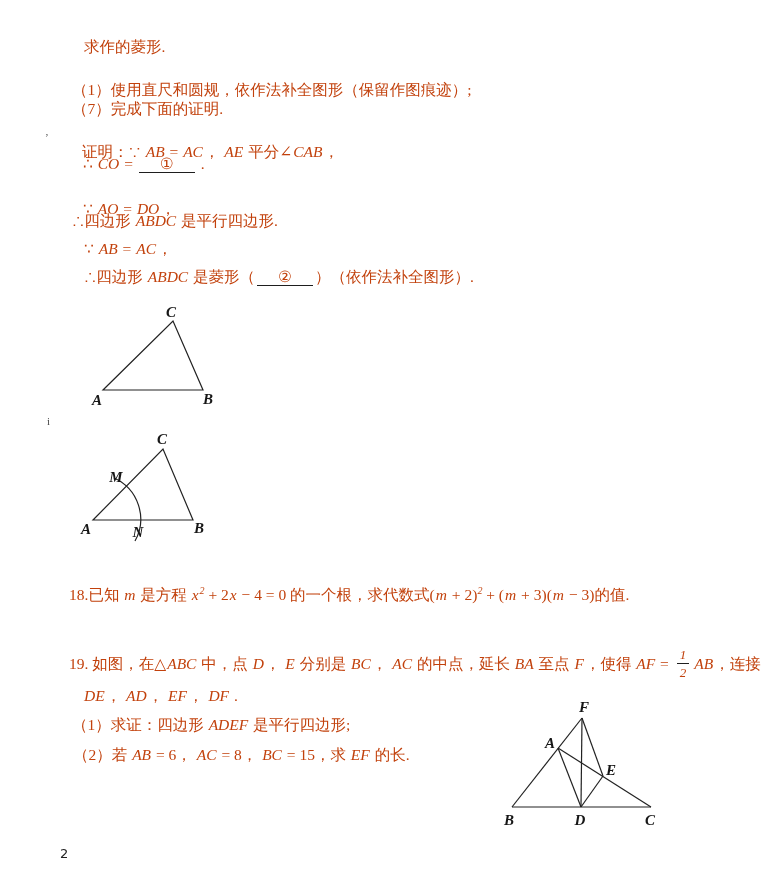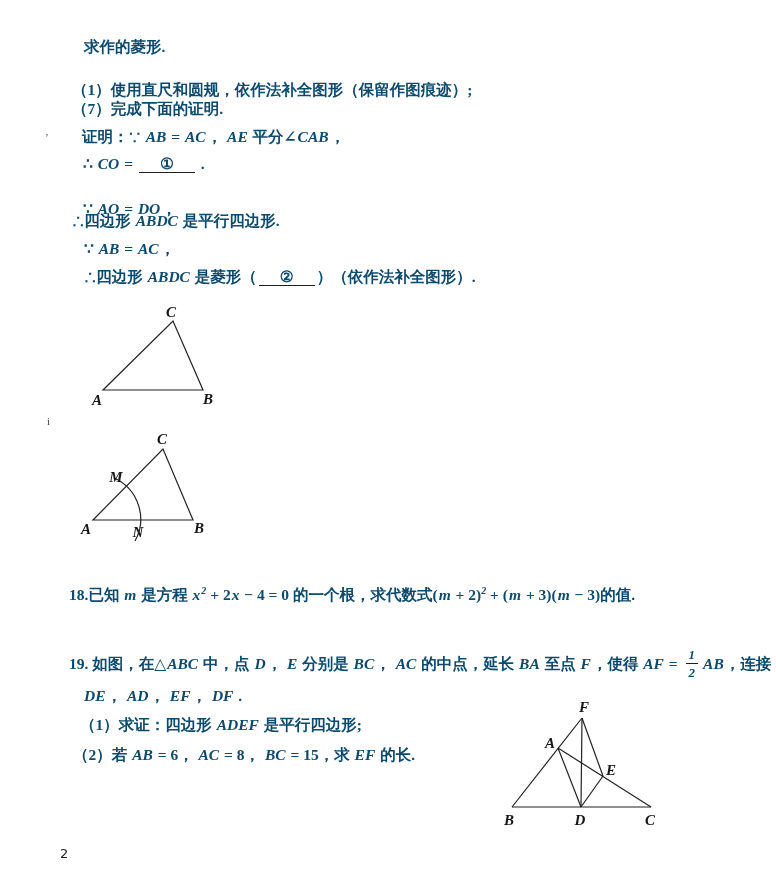--- a/index.html
+++ b/index.html
@@ -10,22 +10,21 @@
     overflow: hidden;
     font-family: "Liberation Serif", "DejaVu Serif", serif;
     color: #1e1e1e;
   }
   .page { position: absolute; inset: 0; }
   .line {
     position: absolute;
     font-size: 15.5px;
     line-height: 19px;
     white-space: nowrap;
-    color: #0c4a6e;
-    font-weight: bold;
+    color: #c2410c;
   }
   .seg-i {
     font-style: italic;
     font-family: "Liberation Serif", "DejaVu Serif", serif;
     padding: 0 1px;
   }
   .seg-sup {
     font-size: 10px;
     vertical-align: 6px;
     font-style: italic;
@@ -74,30 +73,30 @@
 </style>
 </head>
 <body>
 
 <div class="page">
 
   <div>
       <div class="line" style="left: 84px; top: 37px;"><span>求作的菱形.</span></div>
       <div class="line" style="left: 72px; top: 72px; margin-top: 8px;"><span>（1）使用直尺和圆规，依作法补全图形（保留作图痕迹）;</span></div>
       <div class="line" style="left: 72px; top: 99px;"><span>（7）完成下面的证明.</span></div>
-      <div class="line" style="left: 82px; top: 127px;"><span>证明：∵ </span><span class="seg-i">AB</span><span> = </span><span class="seg-i">AC</span><span>， </span><span class="seg-i">AE</span><span> 平分∠</span><span class="seg-i">CAB</span><span>，</span></div>
+      <div class="line" style="left: 82px; top: 142px;"><span>证明：∵ </span><span class="seg-i">AB</span><span> = </span><span class="seg-i">AC</span><span>， </span><span class="seg-i">AE</span><span> 平分∠</span><span class="seg-i">CAB</span><span>，</span></div>
       <div class="line" style="left: 83px; top: 154px;"><span>∴ </span><span class="seg-i">CO</span><span> = </span><span class="blank">①</span><span> .</span></div>
       <div class="line" style="left: 83px; top: 199px;"><span>∵ </span><span class="seg-i">AO</span><span> = </span><span class="seg-i">DO</span><span>，</span></div>
       <div class="line" style="left: 72px; top: 211px;"><span>∴四边形 </span><span class="seg-i">ABDC</span><span> 是平行四边形.</span></div>
       <div class="line" style="left: 84px; top: 239px; text-align: center;"><span>∵ </span><span class="seg-i">AB</span><span> = </span><span class="seg-i">AC</span><span>，</span></div>
       <div class="line" style="left: 84px; top: 267px;"><span>∴四边形 </span><span class="seg-i">ABDC</span><span> 是菱形（</span><span class="blank">②</span><span>）（依作法补全图形）.</span></div>
       <div class="line" style="left: 69px; top: 581px;"><span>18.已知 </span><span class="seg-i">m</span><span> 是方程 </span><span class="seg-i">x</span><span class="seg-sup">2</span><span> + 2</span><span class="seg-i">x</span><span> − 4 = 0 的一个根，求代数式</span><span>(</span><span class="seg-i">m</span><span> + 2)</span><span class="seg-sup">2</span><span> + (</span><span class="seg-i">m</span><span> + 3)(</span><span class="seg-i">m</span><span> − 3)</span><span>的值.</span></div>
       <div class="line" style="left: 69px; top: 648px;"><span>19.  如图，在△</span><span class="seg-i">ABC</span><span> 中，点 </span><span class="seg-i">D</span><span>， </span><span class="seg-i">E</span><span> 分别是 </span><span class="seg-i">BC</span><span>， </span><span class="seg-i">AC</span><span> 的中点，延长 </span><span class="seg-i">BA</span><span> 至点 </span><span class="seg-i">F</span><span>，使得 </span><span class="seg-i">AF</span><span> = </span><span class="frac"><span class="num">1</span><span class="den">2</span></span><span class="seg-i">AB</span><span>，连接</span></div>
       <div class="line" style="left: 83px; top: 686px;"><span class="seg-i">DE</span><span>， </span><span class="seg-i">AD</span><span>， </span><span class="seg-i">EF</span><span>， </span><span class="seg-i">DF</span><span> .</span></div>
-      <div class="line" style="left: 72px; top: 715px; margin-left: 8px;"><span>（1）求证：四边形 </span><span class="seg-i">ADEF</span><span> 是平行四边形;</span></div>
+      <div class="line" style="left: 72px; top: 715px;"><span>（1）求证：四边形 </span><span class="seg-i">ADEF</span><span> 是平行四边形;</span></div>
       <div class="line" style="left: 73px; top: 745px;"><span>（2）若 </span><span class="seg-i">AB</span><span> = 6， </span><span class="seg-i">AC</span><span> = 8， </span><span class="seg-i">BC</span><span> = 15，求 </span><span class="seg-i">EF</span><span> 的长.</span></div>
     </div>
 
   <svg class="fig" style="left:85px; top:303px;" width="140" height="108" viewBox="0 0 140 108">
     <path d="M18 87 L118 87 L88 18 Z"></path>
     <text x="86" y="14" text-anchor="middle">C</text>
     <text x="12" y="102" text-anchor="middle">A</text>
     <text x="123" y="101" text-anchor="middle">B</text>
   </svg>
 

